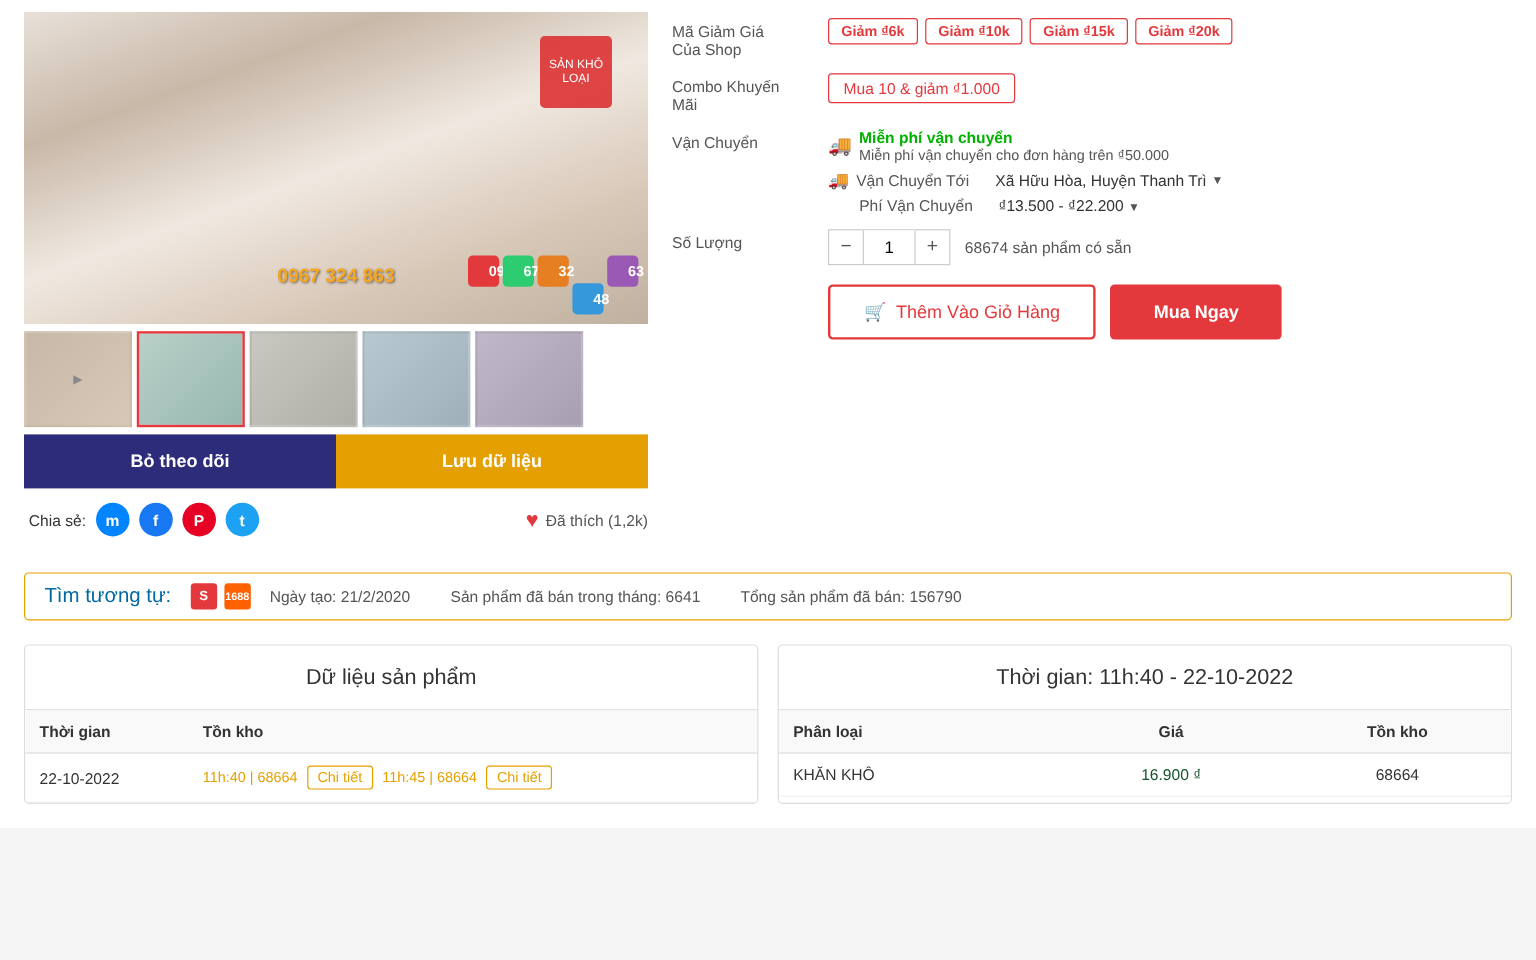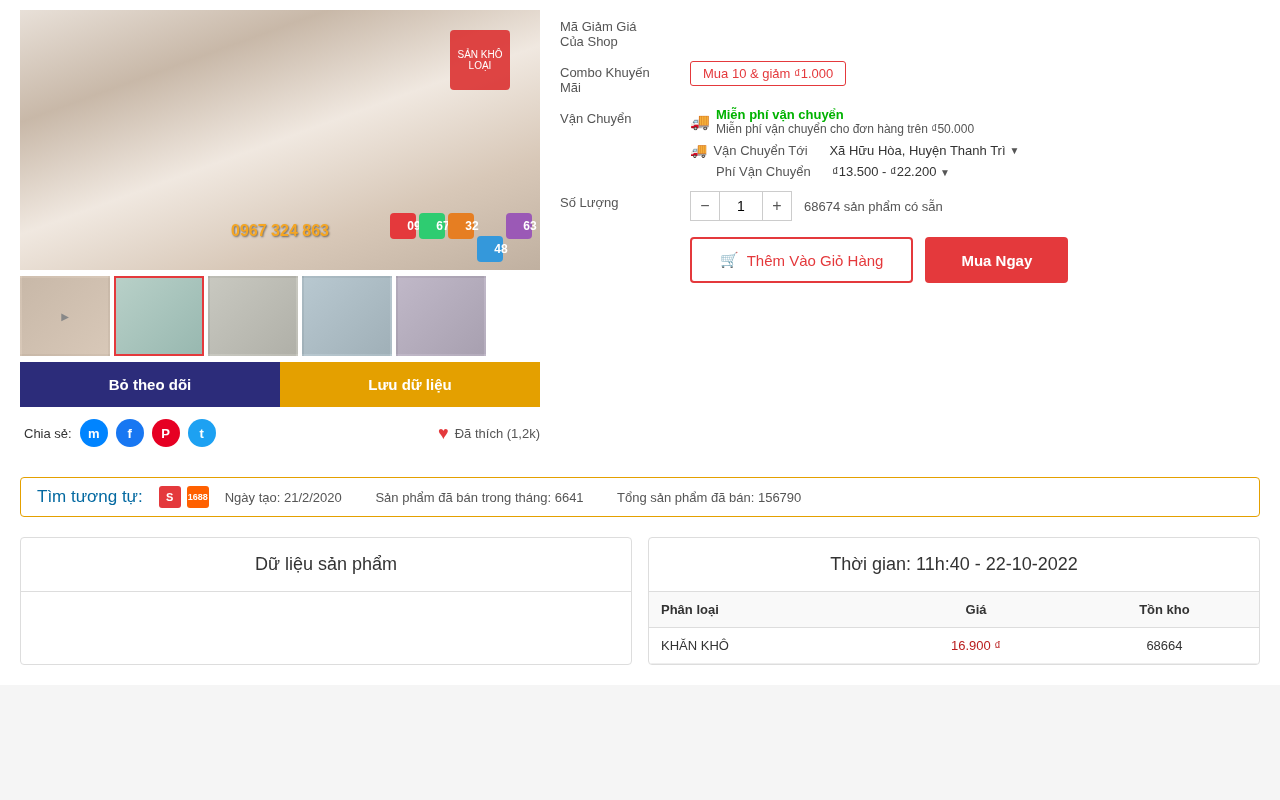--- a/index.html
+++ b/index.html
@@ -347,21 +347,21 @@
       border: 1px solid #e4a000;
       color: #e4a000;
       background: #fff;
       padding: 2px 8px;
       border-radius: 3px;
       cursor: pointer;
       font-size: 12px;
       margin-left: 4px;
     }
     .time-entry { color: #e4a000; font-size: 12px; }
-    .price-cell { color: #b91c1c; }
+    .price-cell { color: #14532d; }
   </style>
 </head>
 <body>
 
 <div class="main-container">
   <div class="product-section">
 
     <div class="left-col">
 
       <div class="main-image">
@@ -415,20 +415,26 @@
           <span class="heart-icon">♥</span>
           <span class="like-text">Đã thích (1,2k)</span>
         </div>
       </div>
     </div>
 
     <div class="right-col">
 
       <div class="info-row">
         <div class="info-label">Mã Giảm Giá<br>Của Shop</div>
+        <div class="info-content">
+          <span class="discount-badge">Giảm ₫6k</span>
+          <span class="discount-badge">Giảm ₫10k</span>
+          <span class="discount-badge">Giảm ₫15k</span>
+          <span class="discount-badge">Giảm ₫20k</span>
+        </div>
       </div>
 
       <div class="info-row">
         <div class="info-label">Combo Khuyến<br>Mãi</div>
         <div class="info-content">
           <span class="combo-badge">Mua 10 &amp; giảm ₫1.000</span>
         </div>
       </div>
 
       <div class="info-row">
@@ -501,20 +507,39 @@
       <span>Ngày tạo: 21/2/2020</span>
       <span>Sản phẩm đã bán trong tháng: 6641</span>
       <span>Tổng sản phẩm đã bán: 156790</span>
     </div>
   </div>
 
   <div class="tables-section">
 
     <div class="data-table-card">
       <div class="table-header">Dữ liệu sản phẩm</div>
+      <table>
+        <thead>
+          <tr>
+            <th>Thời gian</th>
+            <th>Tồn kho</th>
+          </tr>
+        </thead>
+        <tbody>
+          <tr>
+            <td>22-10-2022</td>
+            <td>
+              <span class="time-entry">11h:40 | 68664</span>
+              <button class="detail-btn">Chi tiết</button>
+              <span class="time-entry" style="margin-left:4px;">11h:45 | 68664</span>
+              <button class="detail-btn">Chi tiết</button>
+            </td>
+          </tr>
+        </tbody>
+      </table>
     </div>
 
     <div class="data-table-card data-table-card-right">
       <div class="table-header">Thời gian: 11h:40 - 22-10-2022</div>
       <table>
         <thead>
           <tr>
             <th>Phân loại</th>
             <th class="center">Giá</th>
             <th class="center">Tồn kho</th>

